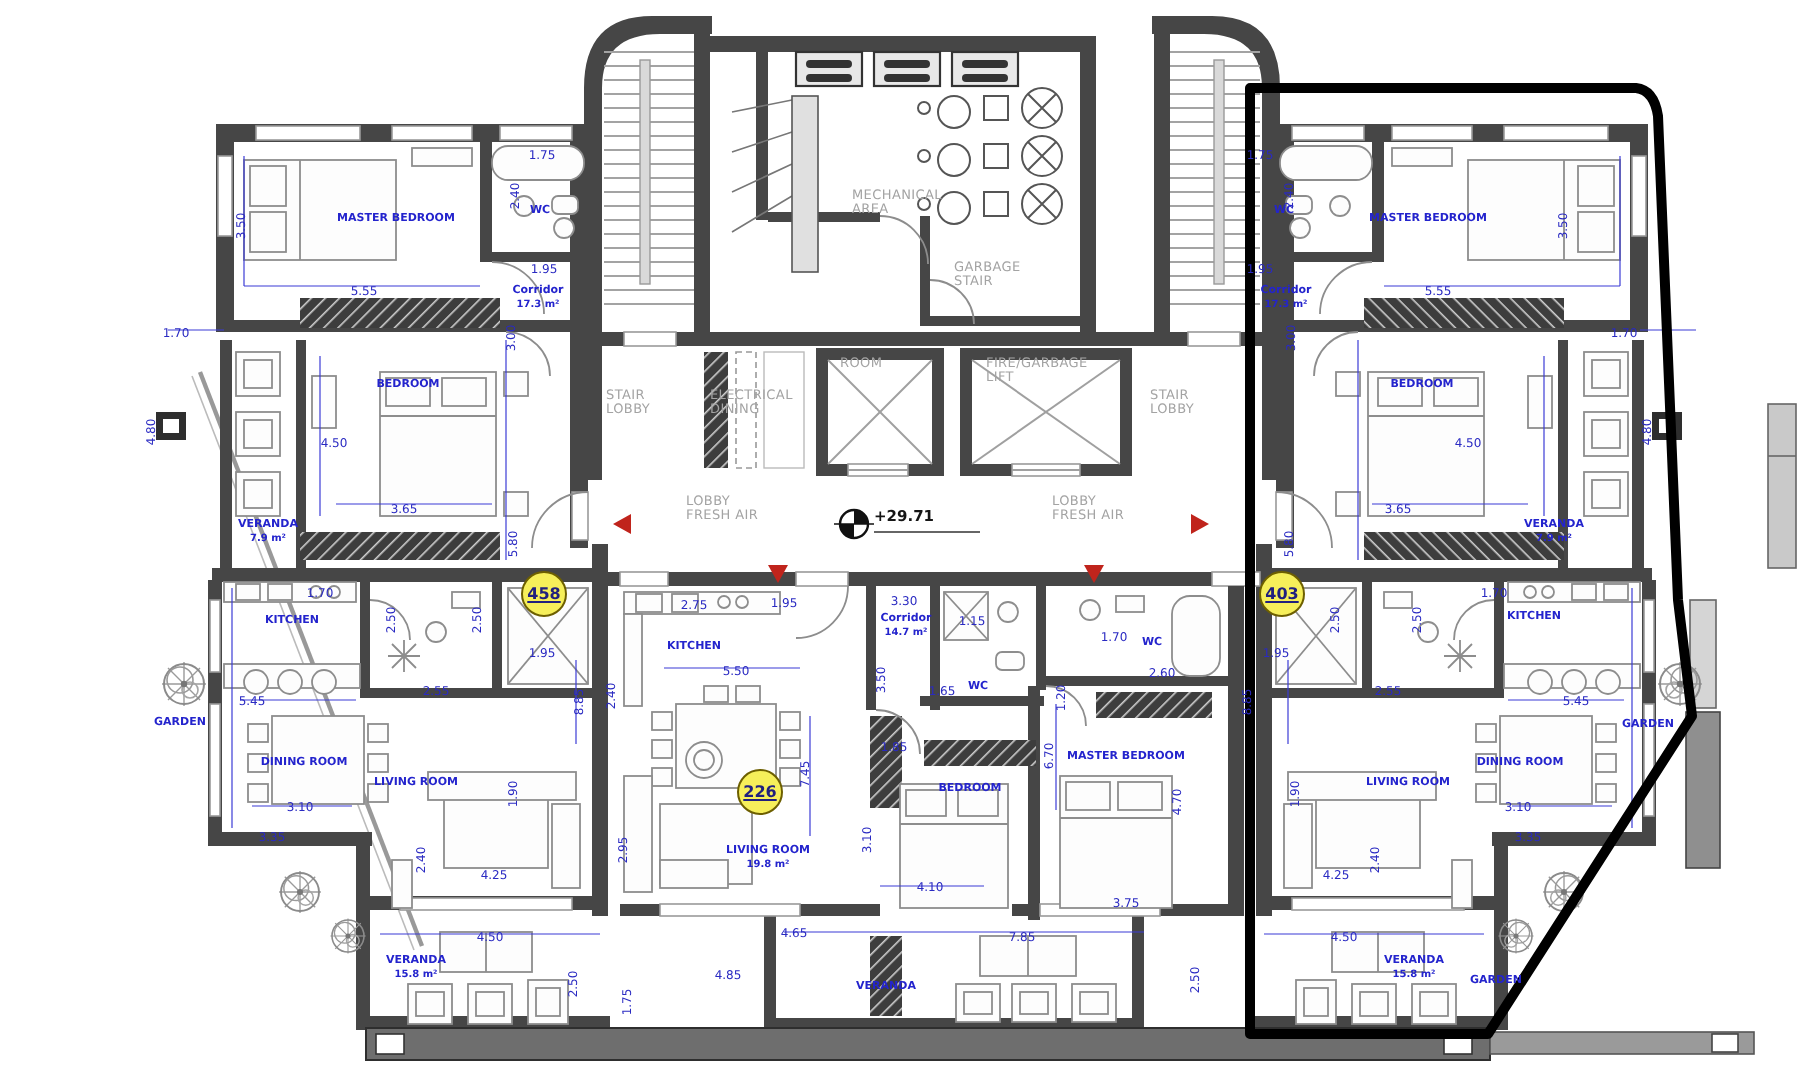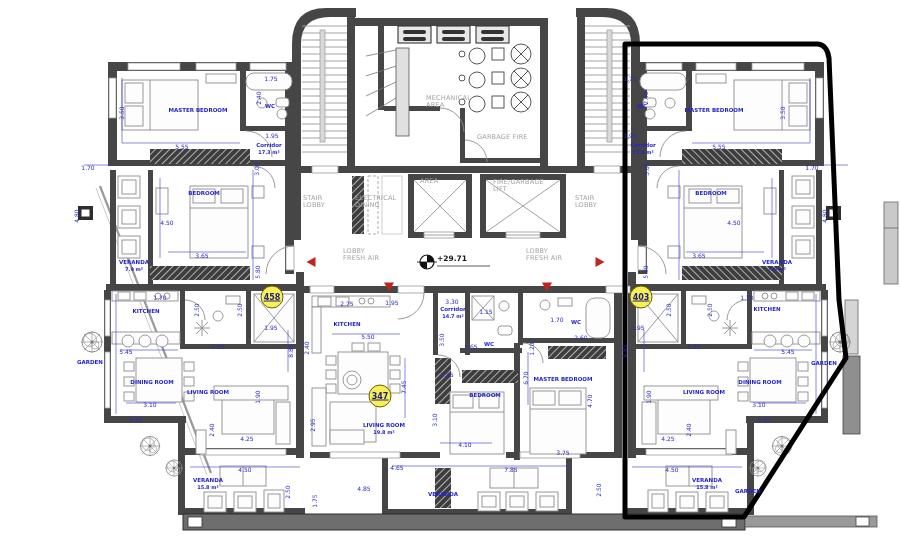--- a/index.html
+++ b/index.html
@@ -363,24 +363,24 @@
     <rect x="745" y="516" width="132" height="11" fill="#9a9a9a" stroke="#555" stroke-width="0.8"></rect>
     <rect x="856" y="517" width="13" height="9" fill="#fff" stroke="#444" stroke-width="0.8"></rect>
   </g>
 
   <path d="M625,44 L818,44 Q827,45 829,58 L839,300 L846,358 L744,517 L625,517 Z" fill="none" stroke="#000" stroke-width="5" stroke-linejoin="round"></path>
 </svg>
 
 <div id="label-layer">
   <span class="elev">+29.71</span>
 <div class="zone" style="left: 457px; top: 102px; width: 62px;">MECHANICAL AREA</div>
-      <div class="zone" style="left: 503px; top: 138px; width: 52px;">GARBAGE FIRE</div>
+      <div class="zone" style="left: 503px; top: 138px; width: 52px;">GARBAGE STAIR</div>
       <div class="zone" style="left: 320px; top: 202px; width: 34px;">STAIR LOBBY</div>
       <div class="zone" style="left: 381px; top: 202px; width: 52px;">ELECTRICAL DINING</div>
-      <div class="zone" style="left: 440px; top: 182px; width: 40px;">AREA</div>
+      <div class="zone" style="left: 440px; top: 182px; width: 40px;">ROOM</div>
       <div class="zone" style="left: 521px; top: 186px; width: 56px;">FIRE/GARBAGE LIFT</div>
       <div class="zone" style="left: 592px; top: 202px; width: 34px;">STAIR LOBBY</div>
       <div class="zone" style="left: 366px; top: 255px; width: 46px;">LOBBY FRESH AIR</div>
       <div class="zone" style="left: 549px; top: 255px; width: 46px;">LOBBY FRESH AIR</div>
       <div class="room" style="left: 198px; top: 110px;">
         <div>MASTER BEDROOM</div>
       </div>
       <div class="room" style="left: 270px; top: 106px;">
         <div>WC</div>
       </div>
@@ -540,21 +540,21 @@
       <div class="dim" style="left: 788px; top: 351px;">5.45</div>
       <div class="dim" style="left: 638px; top: 327px;">1.95</div>
       <div class="dim v" style="left: 624px; top: 351px;">8.85</div>
       <div class="dim" style="left: 759px; top: 404px;">3.10</div>
       <div class="dim" style="left: 764px; top: 419px;">3.35</div>
       <div class="dim v" style="left: 648px; top: 397px;">1.90</div>
       <div class="dim v" style="left: 688px; top: 430px;">2.40</div>
       <div class="dim" style="left: 668px; top: 438px;">4.25</div>
       <div class="dim" style="left: 672px; top: 469px;">4.50</div>
       <div class="badge" style="left: 272px; top: 297px;">458</div>
-      <div class="badge" style="left: 380px; top: 396px;">347</div>
+      <div class="badge" style="left: 380px; top: 396px;">226</div>
       <div class="badge" style="left: 641px; top: 297px;">403</div>
       <div class="tri left" style="left: 311px; top: 262px;"></div>
       <div class="tri down" style="left: 389px; top: 287px;"></div>
       <div class="tri down" style="left: 547px; top: 287px;"></div>
       <div class="tri right" style="left: 600px; top: 262px;"></div>
     </div>
 
 </div>
 
 </body></html>

